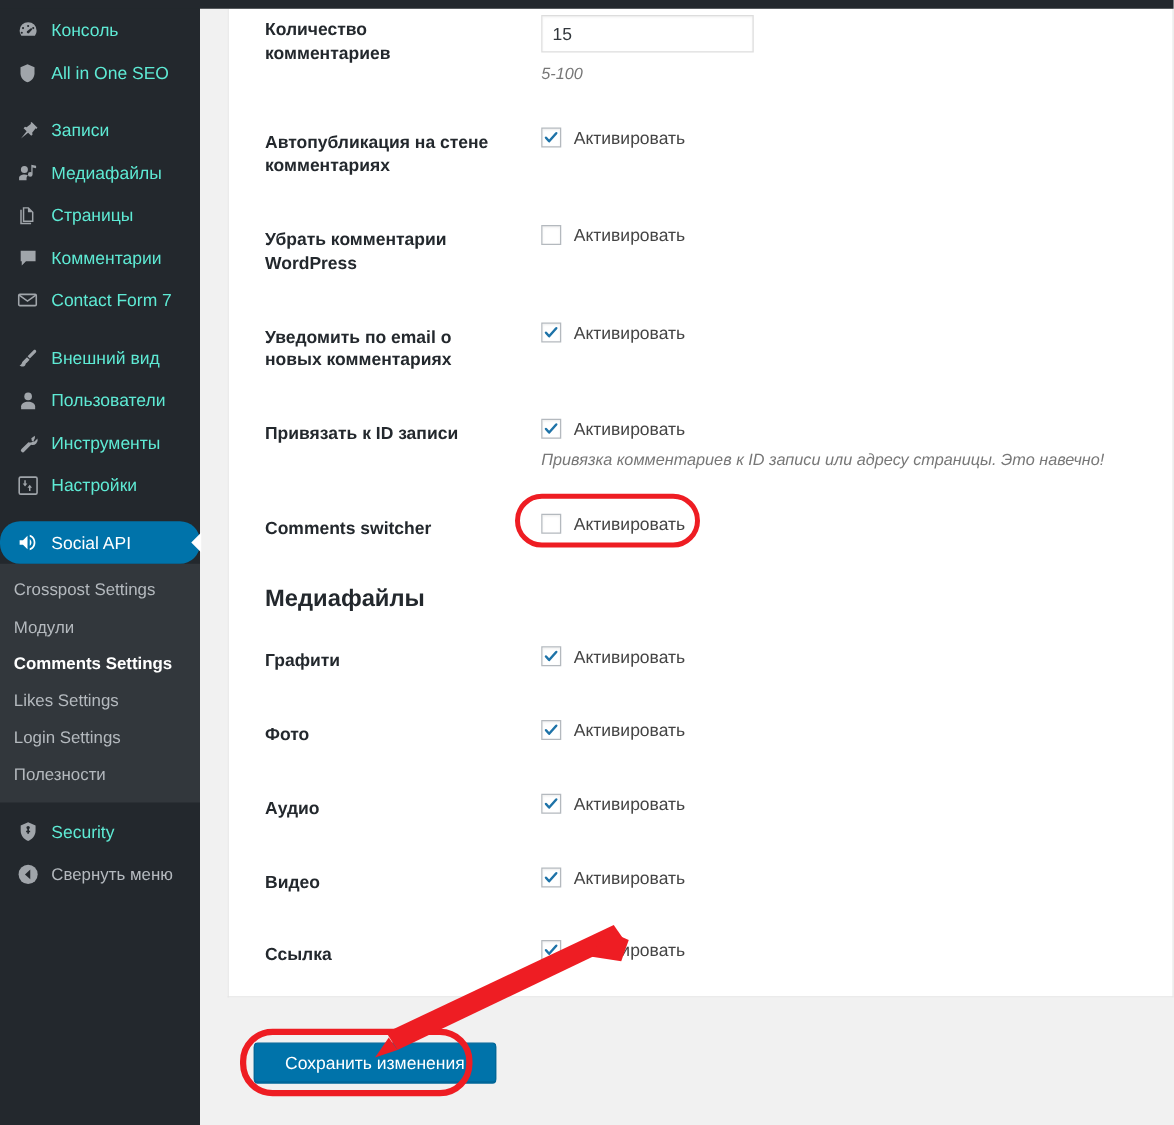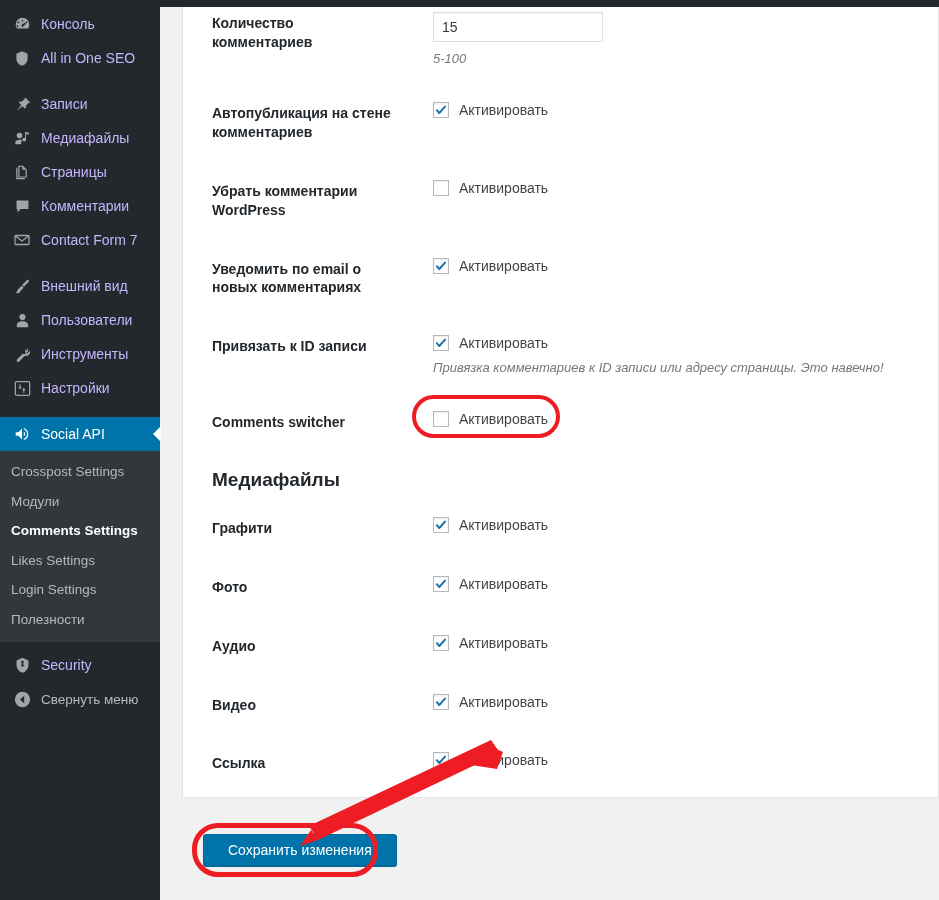--- a/index.html
+++ b/index.html
@@ -53,24 +53,25 @@
   .menu-item .ico {
     width: 20px; height: 20px;
     display: inline-flex;
     align-items: center;
     justify-content: center;
     margin-right: 9px;
     flex: 0 0 20px;
     color: #a0a5aa;
   }
   .menu-item .ico svg { display: block; }
-  .menu-item .lbl { color: #c4b5fd; }
+  .menu-item .lbl { color: #5eead4; }
 
   .menu-item.active {
     background: #0073aa;
+    border-radius: 16px;
   }
   .menu-item.active .lbl { color: #fff; font-weight: 400; }
   .menu-item.active .ico { color: #fff; }
   .menu-item.active::after {
     content: "";
     position: absolute;
     right: -1px;
     top: 50%;
     transform: translateY(-50%);
     border-style: solid;
@@ -423,21 +424,21 @@
       <div class="form-table" style="margin-top: -13px;">
         <div id="form-rows">
             <div class="row">
               <div class="th">Количество комментариев</div>
               <div class="td">
                 <input class="txtinput" type="text" value="15" style="">
                 <div class="hint">5-100</div>
               </div>
             </div>
             <div class="row">
-              <div class="th">Автопубликация на стене комментариев</div>
+              <div class="th">Автопубликация на стене комментариях</div>
               <div class="td"><label class="cb-wrap">
                   <span class="cbox">
                     <svg width="12" height="12" viewBox="0 0 12 12" fill="none" stroke="#1e73a8" stroke-width="2" stroke-linecap="round" stroke-linejoin="round">
                       <path d="M1.8 6.2L4.3 9 10 2.6"></path>
                     </svg>
                   </span>
                   <span class="cb-label">Активировать</span>
                 </label></div>
             </div>
             <div class="row">

